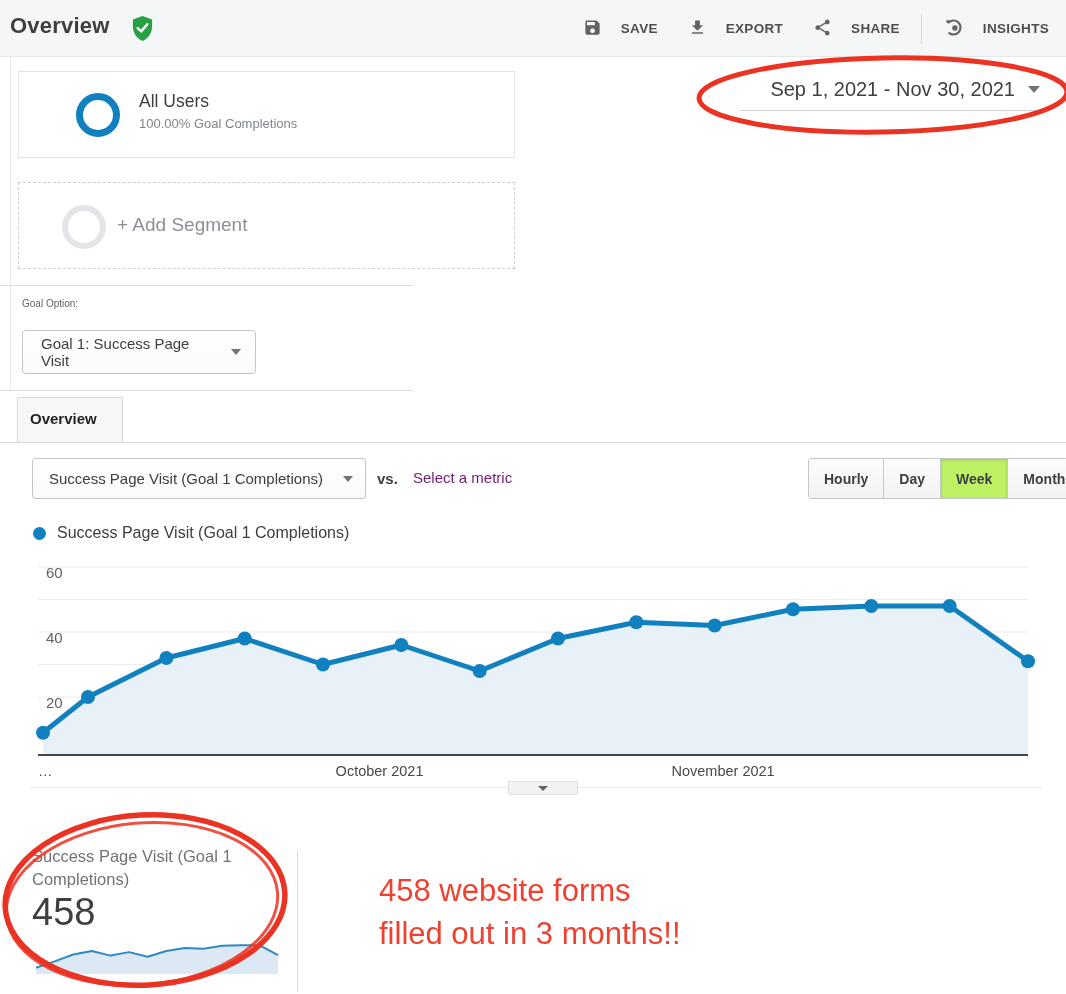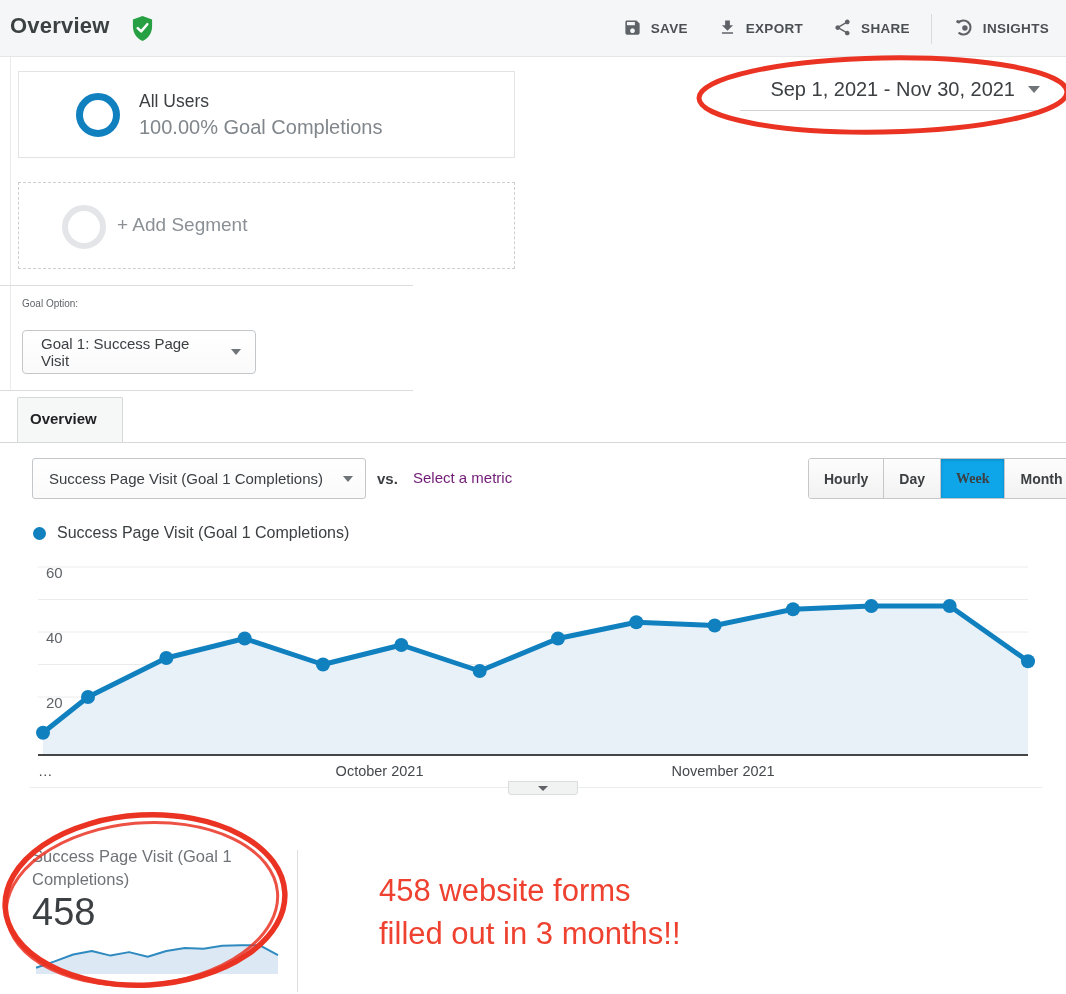--- a/index.html
+++ b/index.html
@@ -4,42 +4,42 @@
 <style>
   * { margin:0; padding:0; box-sizing:border-box; }
   html,body { width:1066px; height:994px; background:#fff; font-family:"Liberation Sans",sans-serif; overflow:hidden; }
   .page { position:relative; width:1066px; height:994px; background:#fff; }
 
   
   .topbar { position:absolute; left:0; top:0; width:1066px; height:57px; background:#f5f6f7; border-bottom:1px solid #e4e6e8; }
   .page-title { position:absolute; left:10px; top:13px; font-size:22px; font-weight:700; color:#3b4043; letter-spacing:.2px; }
   .shield { position:absolute; left:131px; top:15px; }
   .actions { position:absolute; right:2px; top:0; height:57px; display:flex; align-items:center; }
-  .action { display:flex; align-items:center; gap:9px; padding:0 15px; height:57px; background:none; border:none; cursor:pointer;
+  .action { display:flex; align-items:center; gap:19px; padding:0 15px; height:57px; background:none; border:none; cursor:pointer;
             font-family:"Liberation Sans",sans-serif; font-size:13.5px; font-weight:700; color:#4b4f54; letter-spacing:.3px; }
   .action svg { flex:0 0 auto; }
   .vdiv { width:1px; height:30px; background:#d9dbde; margin:0 6px; }
 
   
   .daterange { position:absolute; left:740px; top:78px; width:300px; text-align:right; padding-bottom:9px;
                border-bottom:1px solid #cfd1d4; cursor:pointer; display:flex; justify-content:flex-end; align-items:center; gap:13px; }
   .daterange .txt { font-size:20px; color:#3c4043; }
   .caret { width:0; height:0; border-left:6px solid transparent; border-right:6px solid transparent; border-top:7px solid #6f7478; }
   .caret.small { border-left-width:5px; border-right-width:5px; border-top-width:6px; }
 
   .left-rule { position:absolute; left:10px; top:57px; width:1px; height:333px; background:#e8eaec; }
 
   
   .seg-card { position:absolute; left:18px; width:497px; height:87px; background:#fff; border:1px solid #e1e3e5; border-radius:0; cursor:pointer; }
   .seg-card.active { top:71px; }
   .seg-card.add { top:182px; border:1.5px dashed #cdd0d3; }
   .ring-blue { position:absolute; left:57px; top:21px; width:44px; height:44px; border-radius:50%; border:7px solid #1080bf; background:#fff; }
   .ring-gray { position:absolute; left:43px; top:22px; width:44px; height:44px; border-radius:50%; border:6px solid #e3e5e8; background:#fff; }
   .seg-name { position:absolute; left:120px; top:19px; font-size:17.5px; color:#3c4043; }
-  .seg-detail { position:absolute; left:120px; top:44px; font-size:20px; color:#80868b; }
+  .seg-detail { position:absolute; left:120px; top:44px; font-size:13px; color:#80868b; }
   .seg-add-label { position:absolute; left:98px; top:31px; font-size:19px; color:#8a9095; }
 
   .hrule { position:absolute; left:0; width:413px; height:1px; background:#dadcde; }
   .goal-label { position:absolute; left:22px; top:298px; font-size:10px; color:#5f6368; }
   .dropdown { position:absolute; display:flex; align-items:center; justify-content:space-between; background:linear-gradient(#ffffff,#fafafa);
               border:1px solid #c4c7ca; border-radius:4px; cursor:pointer; color:#3c4043; }
   .goal-select { left:22px; top:330px; width:234px; height:44px; padding:0 14px 0 18px; font-size:15px;gap:27px; }
   .metric-select { left:32px; top:458px; width:334px; height:41px; padding:0 12px 0 16px; font-size:15px; border-radius:3px; }
 
   
@@ -49,21 +49,21 @@
   .tabline { position:absolute; left:0; top:442px; width:1066px; height:1px; background:#d6d8da; }
 
   .vs { position:absolute; left:377px; top:470px; font-size:15px; font-weight:600; color:#3c4043; }
   .metric-link { position:absolute; left:413px; top:469px; font-size:15px; color:#701a75; cursor:pointer; text-decoration:none; }
 
   
   .toggle { position:absolute; left:808px; top:458px; height:41px; display:flex; border:1px solid #c5c7c9; border-radius:3px; overflow:hidden; }
   .tbtn { display:flex; align-items:center; justify-content:center; padding:0 15px; border:none; border-left:1px solid #c5c7c9; cursor:pointer;
           background:linear-gradient(#fdfdfd,#f2f2f2); font-family:"Liberation Sans",sans-serif; font-size:14px; font-weight:700; color:#3c4043; }
   .tbtn:first-child { border-left:none; }
-  .tbtn.sel { background:#0ea5e9; box-shadow:inset 0 1px 3px rgba(0,0,0,.18);font-family:Liberation Serif, serif; }
+  .tbtn.sel { background:#bef264; box-shadow:inset 0 1px 3px rgba(0,0,0,.18); }
 
   
   .legend { position:absolute; left:33px; top:524px; display:flex; align-items:center; gap:11px; }
   .legend .dot { width:13px; height:13px; border-radius:50%; background:#1080bf; }
   .legend .lbl { font-size:16px; color:#3c4043; }
 
   .chart-wrap { position:absolute; left:0; top:550px; width:1066px; height:240px; }
   .chart-rule { position:absolute; left:30px; top:787px; width:1012px; height:1px; background:#ebeced; }
   .expander { position:absolute; left:508px; top:781px; width:70px; height:14px; background:#f1f2f2; border:1px solid #dadcdd;
               border-radius:0 0 3px 3px; display:flex; align-items:center; justify-content:center; cursor:pointer; z-index:5; }

